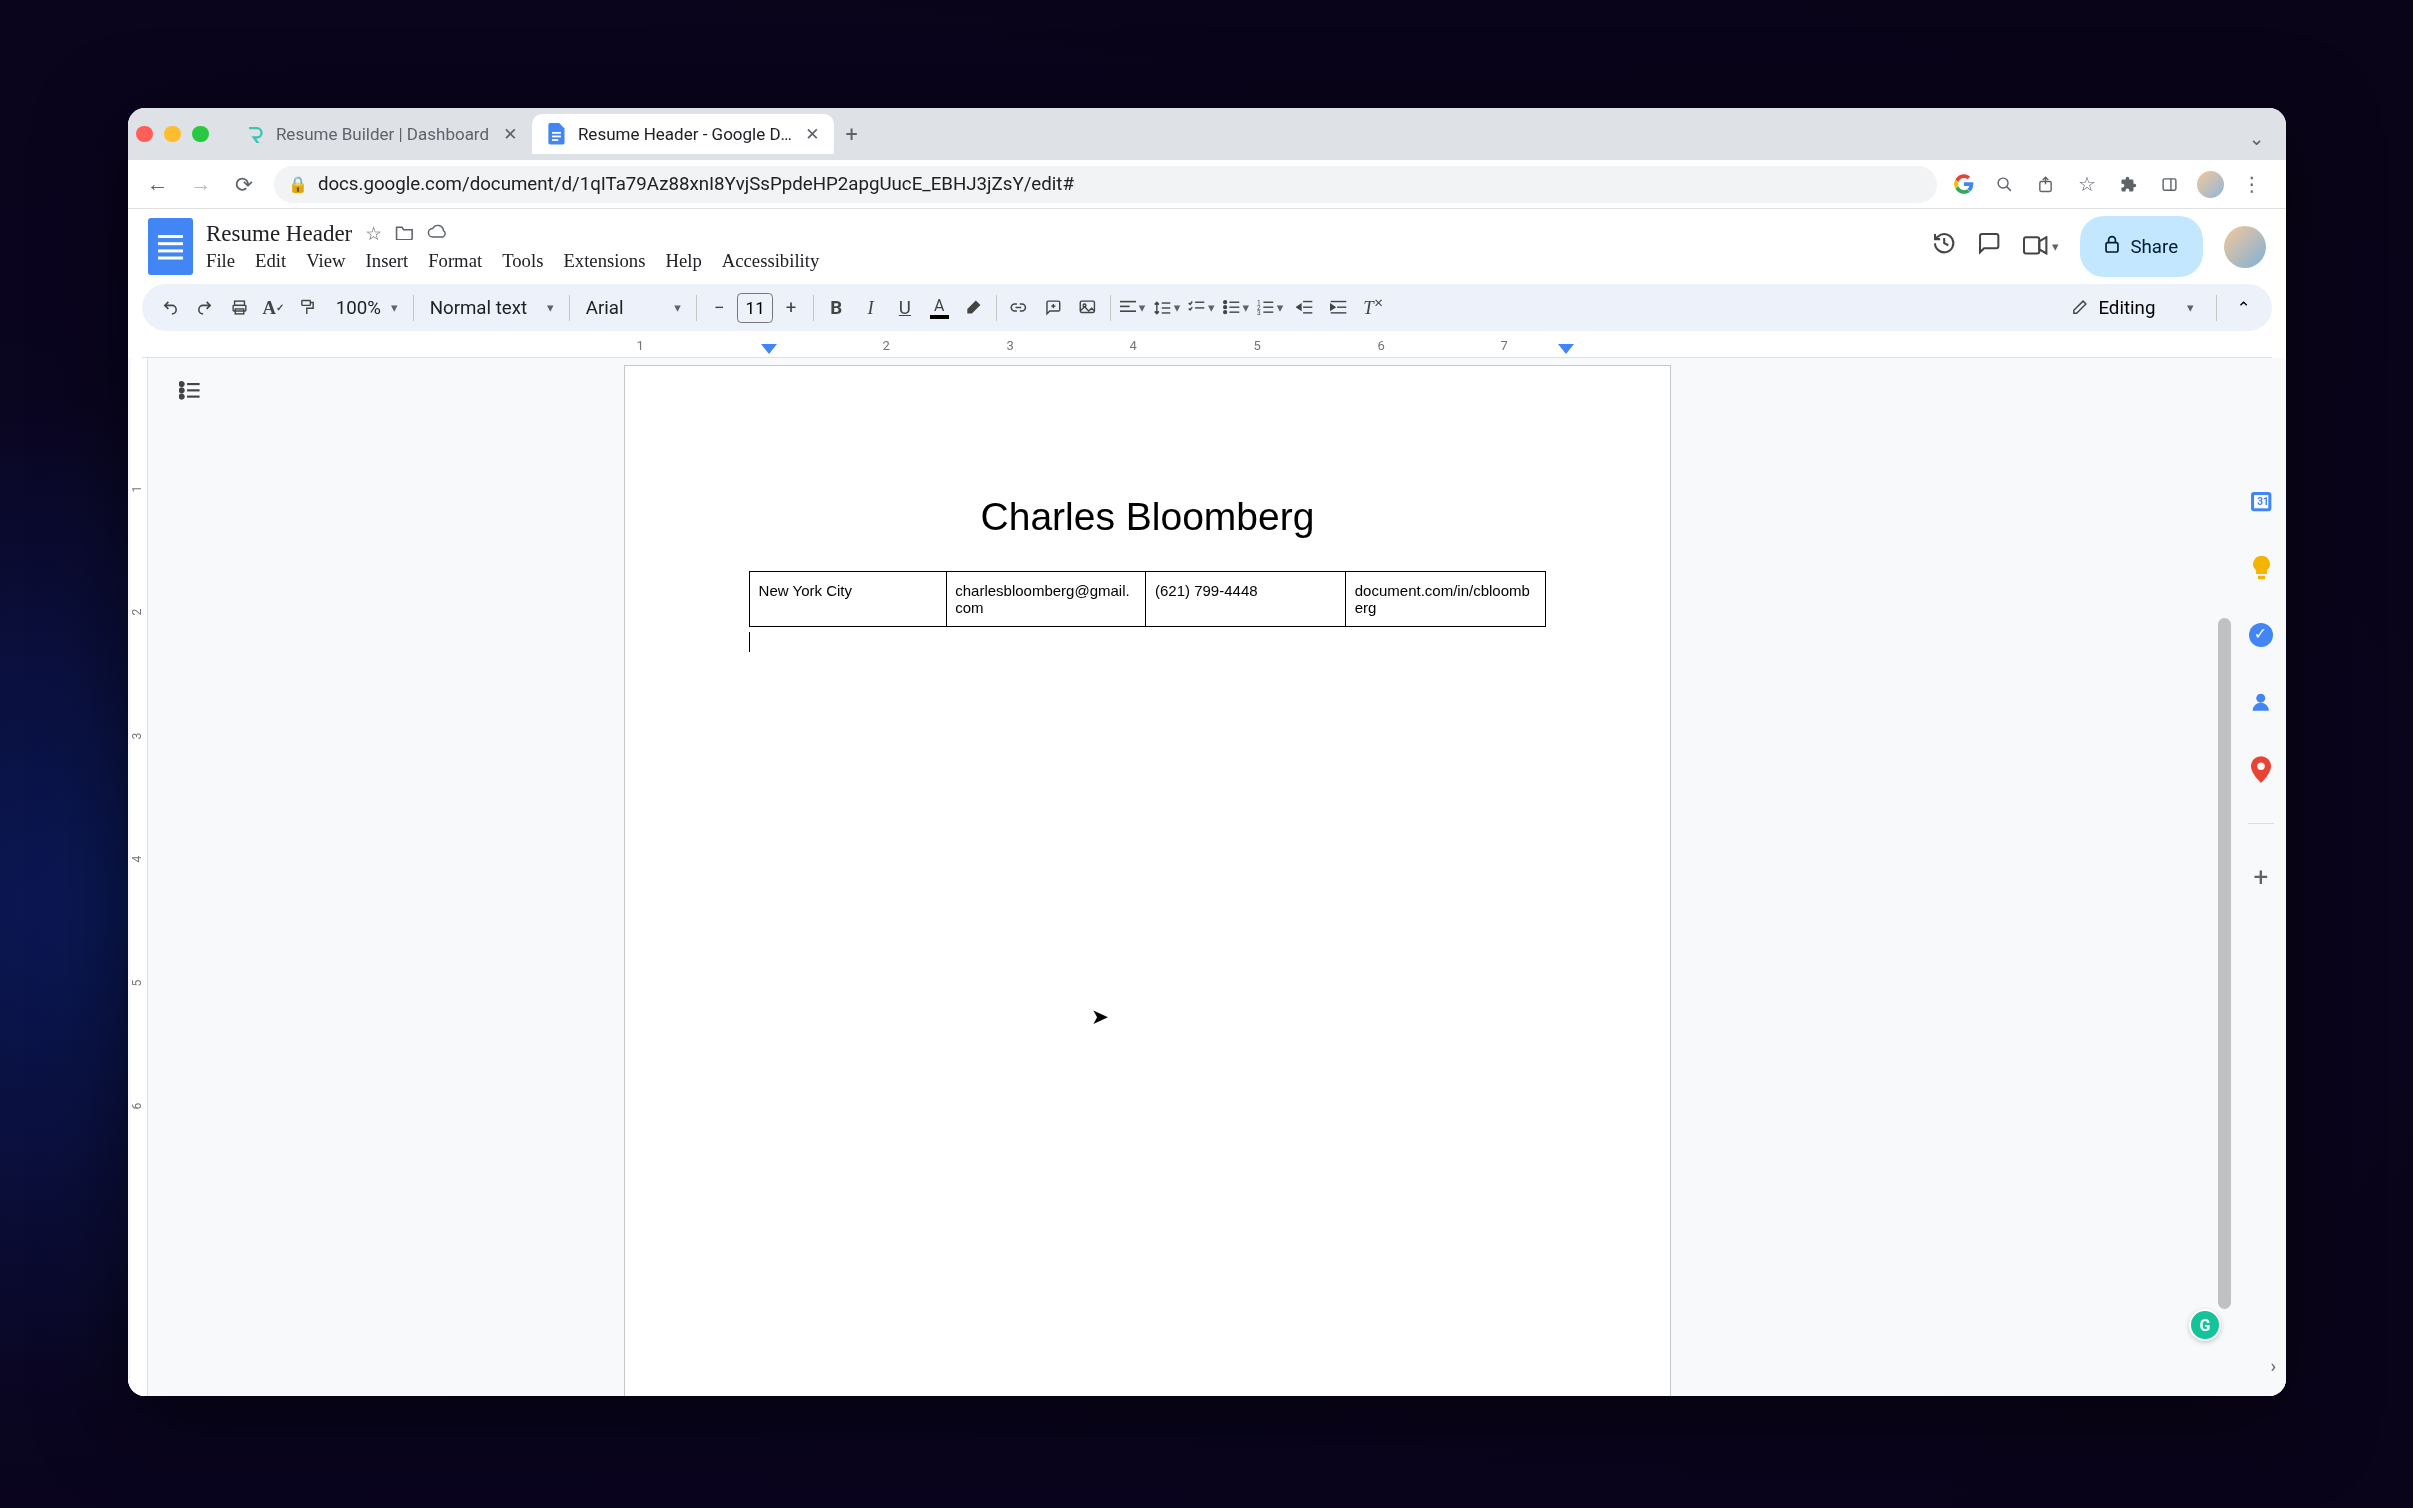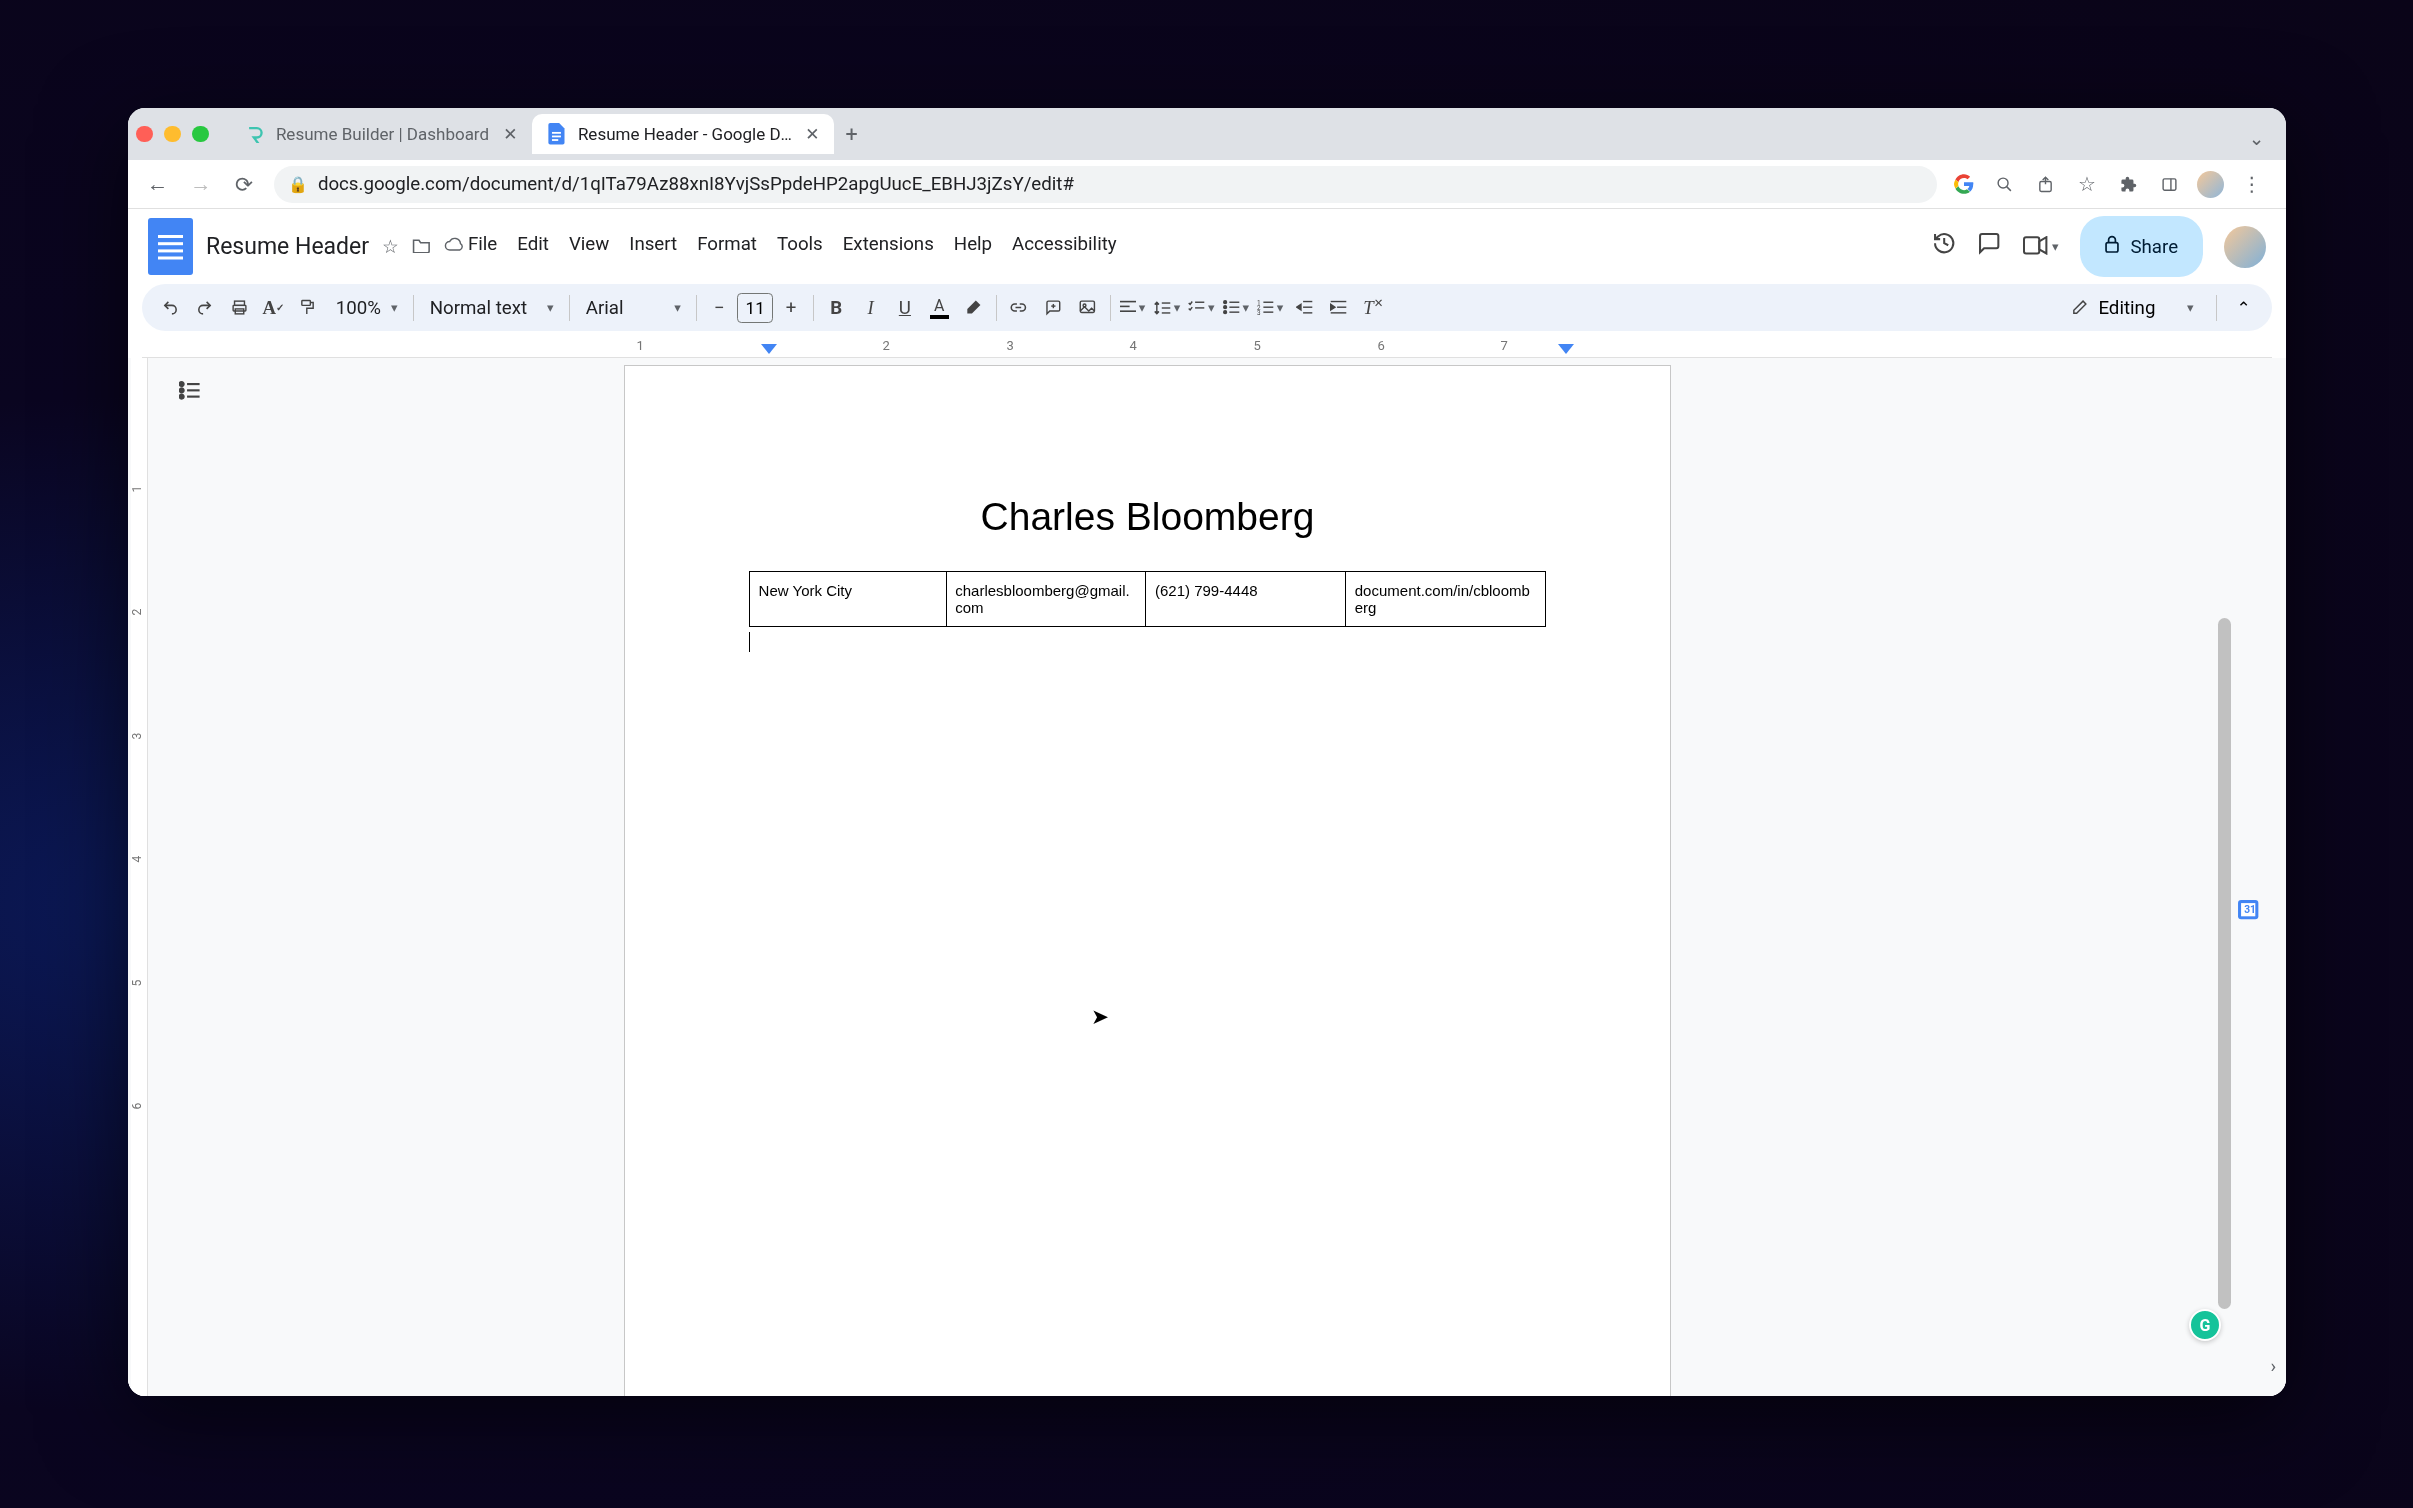--- a/index.html
+++ b/index.html
@@ -100,21 +100,21 @@
   border-radius: 2.9px;
   position: relative;
   display: flex; align-items: center; justify-content: center;
   flex-shrink: 0;
 }
 .docs-icon::after {
   content: '';
   position: absolute;
   width: 24.4px; height: 2.9px; background: #fff; top: 17px; box-shadow: 0 7.2px 0 #fff, 0 14.4px 0 #fff, 0 21.5px 0 #fff;
 }
-.doc-meta { display: flex; flex-direction: row; gap: 2.9px; flex: 1; }
+.doc-meta { display: flex; flex-direction: column; gap: 2.9px; flex: 1; font-family: Liberation Serif, serif; }
 .doc-title-row { display: flex; align-items: center; gap: 13px; }
 .doc-title { font-size: 23px; color: #202124; }
 .doc-title-icons { display: flex; gap: 13px; color: #5f6368; }
 .doc-title-icons .ib { font-size: 18.7px; cursor: pointer; }
 .menu-row { display: flex; gap: 20px; font-size: 18.7px; color: #202124; }
 .menu-row .mitem { cursor: pointer; }
 .header-right { display: flex; align-items: center; gap: 21.5px; }
 .hr-icon { color: #444; font-size: 24.4px; cursor: pointer; }
 .meet-combo { display: flex; align-items: center; gap: 4.3px; }
 .share-btn {
@@ -190,20 +190,21 @@
 .info-table td.c4 { width: 25.1%; }
 .cursor-caret { width: 1.4px; height: 20px; background: #000; margin-top: 4.3px; }
 
 .side-panel {
   position: absolute;
   right: 0;
   top: 260px;
   width: 50px;
   height: 862px;
   display: flex;
+  flex-direction: column;
   align-items: center;
   gap: 40px;
   padding-top: 18.7px;
 }
 .sp-icon { width: 27px; height: 27px; display: flex; align-items: center; justify-content: center; font-size: 21.5px; cursor: pointer; }
 .sp-tasks { width: 24.4px; height: 24.4px; border-radius: 50%; background: #4285f4; position: relative; }
 .sp-tasks::after { content: '✓'; color: #fff; position: absolute; left: 5px; top: 1.4px; font-size: 16px; }
 .sp-contacts { color: #4285f4; font-size: 21.5px; }
 .sp-plus { font-size: 26px; color: #5f6368; }
 .side-show { position: absolute; right: 10px; bottom: 18.7px; font-size: 18.7px; color: #5f6368; cursor: pointer; }

